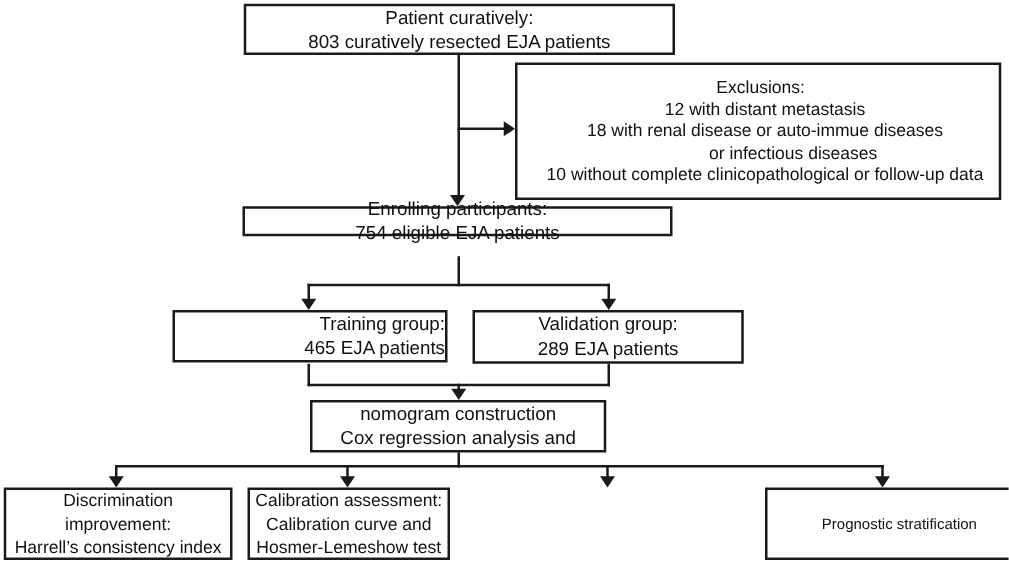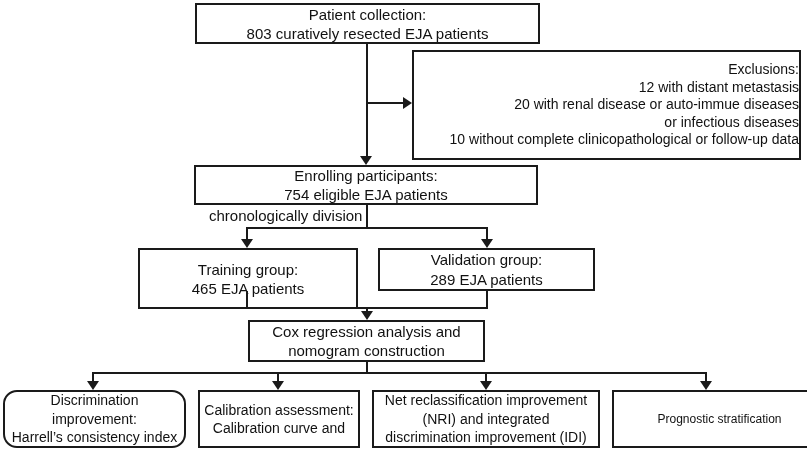--- a/index.html
+++ b/index.html
@@ -35,28 +35,28 @@
   }
   .arrow.right {
     border-top: 6px solid transparent;
     border-bottom: 6px solid transparent;
     border-left: 9px solid #1a1a1a;
   }
 
   
   #b-patient    { left:195px; top:3px;   width:345px; height:41px; }
   #b-exclusions { left:412px; top:50px;  width:389px; height:110px;
-                  align-items:flex-end; justify-content:center;
+                  align-items:center; justify-content:center;
                   text-align:left; font-size:14px; line-height:17.5px;
                   padding-left:4px; }
-  #b-enroll     { left:194px; top:165px; width:344px; height:40px; }
-  #b-training   { left:138px; top:248px; width:220px; height:61px; }
+  #b-enroll     { left:194px; top:165px; width:344px; height:24px; }
+  #b-training   { left:138px; top:248px; width:220px; height:42px;align-items:flex-end; }
   #b-validation { left:378px; top:248px; width:217px; height:43px;justify-content:space-between; }
   #b-cox        { left:248px; top:320px; width:237px; height:42px; }
-  #b-disc       { left:3px;   top:390px; width:183px; height:58px; font-size:14px; line-height:18.5px;border-radius:14px; }
+  #b-disc       { left:3px;   top:390px; width:183px; height:58px; font-size:14px; line-height:18.5px; }
   #b-calib      { left:198px; top:390px; width:162px; height:58px; font-size:14px; line-height:18.5px;justify-content:center; }
   #b-nri        { left:372px; top:390px; width:228px; height:58px; font-size:14px; line-height:18.5px; }
   #b-prog      { left:612px; top:390px; width:215px; height:58px; font-size:12px; }
 
   
   .ind-item  { padding-left:7px; }
   .ind-sub   { padding-left:52px; }
   .ind-eight { padding-left:14px; }
 
   
@@ -93,70 +93,65 @@
   #a8  { left:480px; top:381px; }
   #v12 { left:705px; top:372px; width:2px;  height:10px; }
   #a9  { left:700px; top:381px; }
 </style>
 </head>
 <body>
 
 <div id="canvas">
 
   <div class="box" id="b-patient">
-    <div class="ln">Patient collection:</div>
+    <div class="ln">Patient curatively:</div>
     <div class="ln">803 curatively resected EJA patients</div>
   </div>
 
   <div class="box" id="b-exclusions">
     <div class="ln">Exclusions:</div>
     <div class="ln ind-item">12 with distant metastasis</div>
-    <div class="ln ind-item">20 with renal disease or auto-immue diseases</div>
+    <div class="ln ind-item">18 with renal disease or auto-immue diseases</div>
     <div class="ln ind-sub">or infectious diseases</div>
     <div class="ln ind-item">10 without complete clinicopathological or follow-up data</div>
   </div>
 
   <div class="box" id="b-enroll">
     <div class="ln">Enrolling participants:</div>
     <div class="ln">754 eligible EJA patients</div>
   </div>
 
-  <div id="lbl-division">chronologically division</div>
 
   <div class="box" id="b-training">
     <div class="ln">Training group:</div>
     <div class="ln">465 EJA patients</div>
   </div>
 
   <div class="box" id="b-validation">
     <div class="ln">Validation group:</div>
     <div class="ln">289 EJA patients</div>
   </div>
 
   <div class="box" id="b-cox">
+    <div class="ln">nomogram construction</div>
     <div class="ln">Cox regression analysis and</div>
-    <div class="ln">nomogram construction</div>
   </div>
 
   <div class="box" id="b-disc">
     <div class="ln">Discrimination</div>
     <div class="ln">improvement:</div>
     <div class="ln">Harrell’s consistency index</div>
   </div>
 
   <div class="box" id="b-calib">
     <div class="ln">Calibration assessment:</div>
     <div class="ln">Calibration curve and</div>
+    <div class="ln">Hosmer-Lemeshow test</div>
   </div>
 
-  <div class="box" id="b-nri">
-    <div class="ln">Net reclassification improvement</div>
-    <div class="ln">(NRI) and integrated</div>
-    <div class="ln">discrimination improvement (IDI)</div>
-  </div>
 
   <div class="box" id="b-prog">
     <div class="ln">Prognostic stratification</div>
   </div>
 
   <div class="line" id="v1"></div>
   <div class="arrow down" id="a1"></div>
   <div class="line" id="h1"></div>
   <div class="arrow right" id="a2"></div>
   <div class="line" id="v2"></div>

